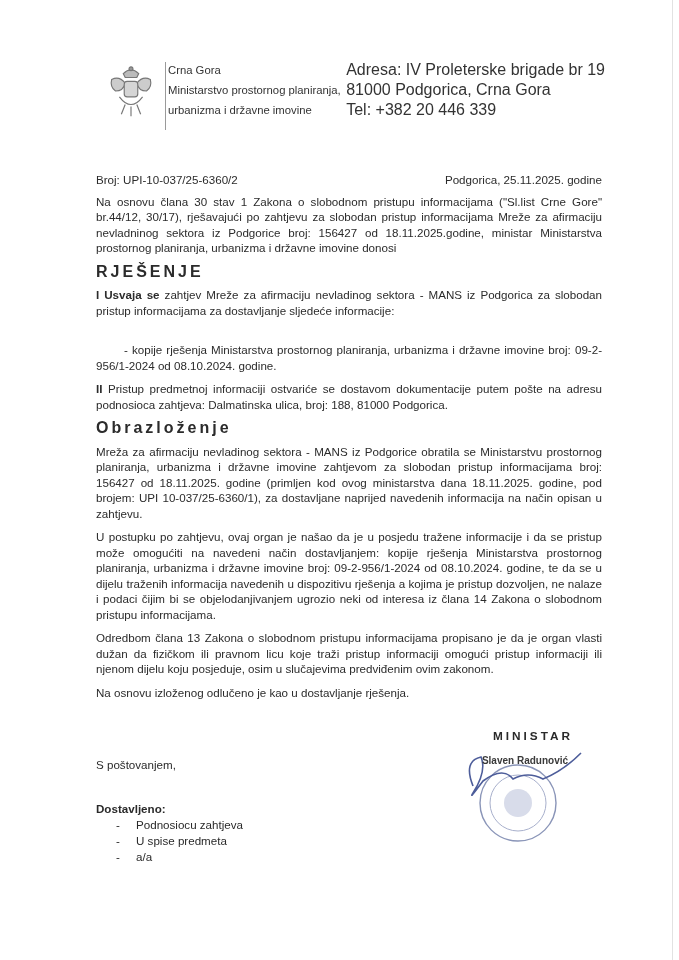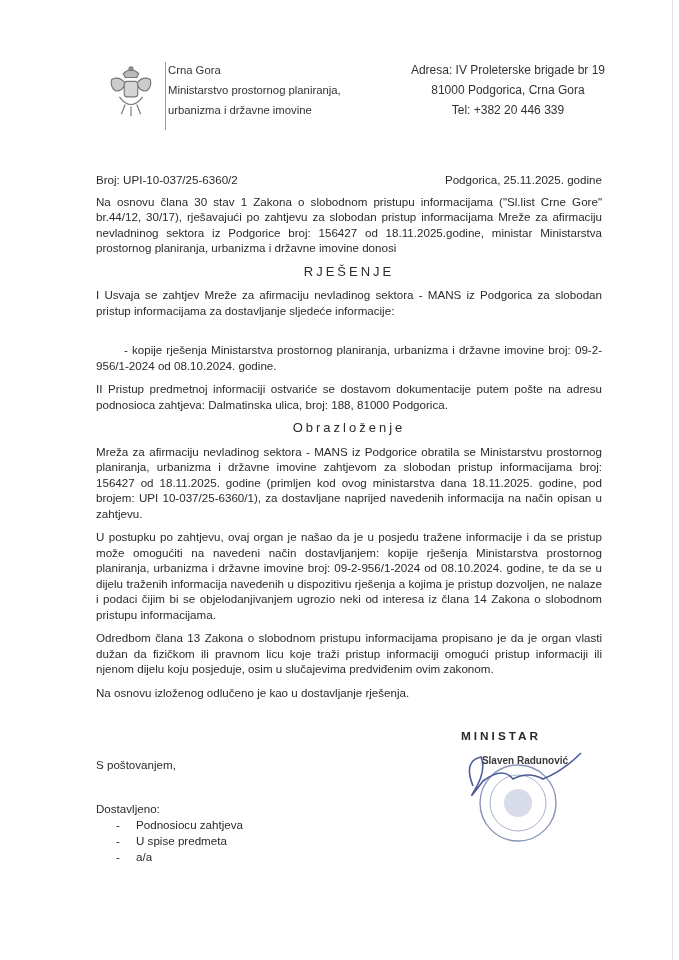--- a/index.html
+++ b/index.html
@@ -5,29 +5,29 @@
     html, body { margin: 0; padding: 0; }
     body {
       width: 679px; height: 960px; background: #ffffff; position: relative; overflow: hidden;
       font-family: "Liberation Sans", sans-serif; color: #2a2a2a;
     }
     .edge-line { position: absolute; left: 672px; top: 0; width: 1px; height: 960px; background: #e2e2e2; }
     .header { position: absolute; top: 58px; left: 100px; width: 505px; height: 90px; }
     .coat { position: absolute; left: 2px; top: 4px; width: 58px; height: 58px; }
     .vrule { position: absolute; left: 65px; top: 4px; width: 1px; height: 68px; background: #9a9a9a; }
     .org { position: absolute; left: 68px; top: 2px; font-size: 11.3px; line-height: 20px; color: #333; }
-    .addr { position: absolute; right: 0; top: 2px; text-align: center; font-size: 12px; line-height: 20px; color: #333; }
+    .addr { position: absolute; right: 0; top: 2px; text-align: left; font-size: 16px; line-height: 20px; color: #333; }
     .page { position: absolute; left: 96px; top: 172px; width: 506px; font-size: 11.6px; line-height: 15.5px; color: #2b2b2b; }
     .row { display: flex; justify-content: space-between; margin-bottom: 6px; gap: 32px; }
     p { margin: 0 0 8px 0; text-align: justify; }
-    .title { text-align: center; font-weight: normal; letter-spacing: 3px; margin: 2px 0 8px 0; font-size: 13px; }
+    .title { font-weight: bold; letter-spacing: 3px; margin: 2px 0 8px 0; font-size: 16px; }
     .indent { text-indent: 28px; margin-top: 24px; }
-    .b { font-weight: normal; }
+    .b { font-weight: bold; }
     .sig { position: absolute; left: 455px; top: 729px; width: 150px; height: 120px; }
-    .sig-title { font-weight: bold; letter-spacing: 3px; font-size: 11.8px; text-align: left; margin-left: 6px; }
+    .sig-title { font-weight: bold; letter-spacing: 3px; font-size: 11.8px; text-align: center; margin-left: 6px; }
     .sig-name { position: absolute; left: 0; top: 26px; width: 140px; text-align: center; font-size: 10px; font-weight: bold; color: #3a3a3a; }
     .stamp { position: absolute; left: -12px; top: 12px; width: 150px; height: 110px; }
     .closing { position: absolute; left: 96px; top: 758px; font-size: 11.6px; }
     .delivery { position: absolute; left: 96px; top: 801px; font-size: 11.6px; line-height: 16px; }
     .delivery ul { list-style: none; margin: 0; padding: 0; }
     .delivery li { display: flex; }
     .delivery .dash { width: 40px; padding-left: 20px; box-sizing: border-box; }
   </style>
 </head>
 <body>

